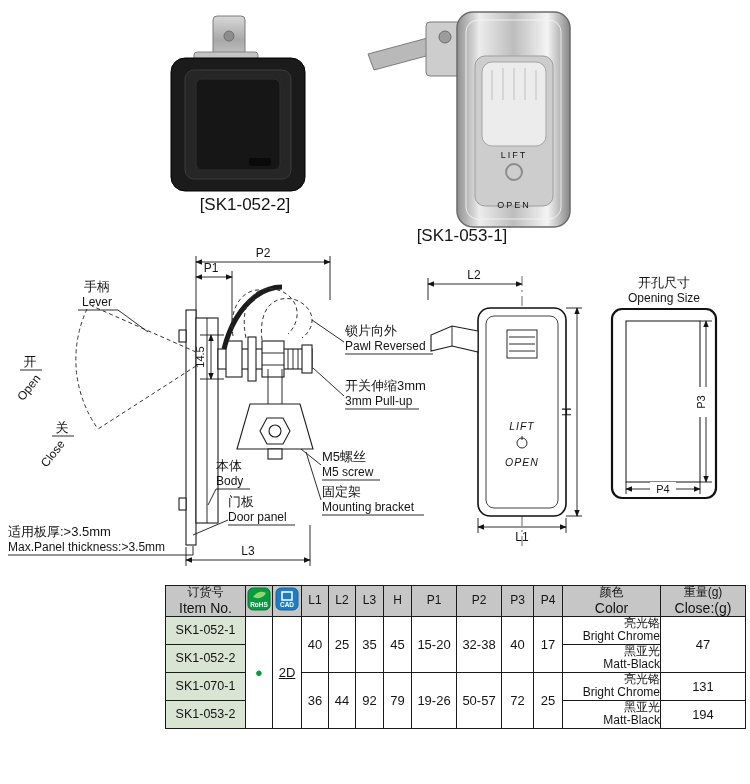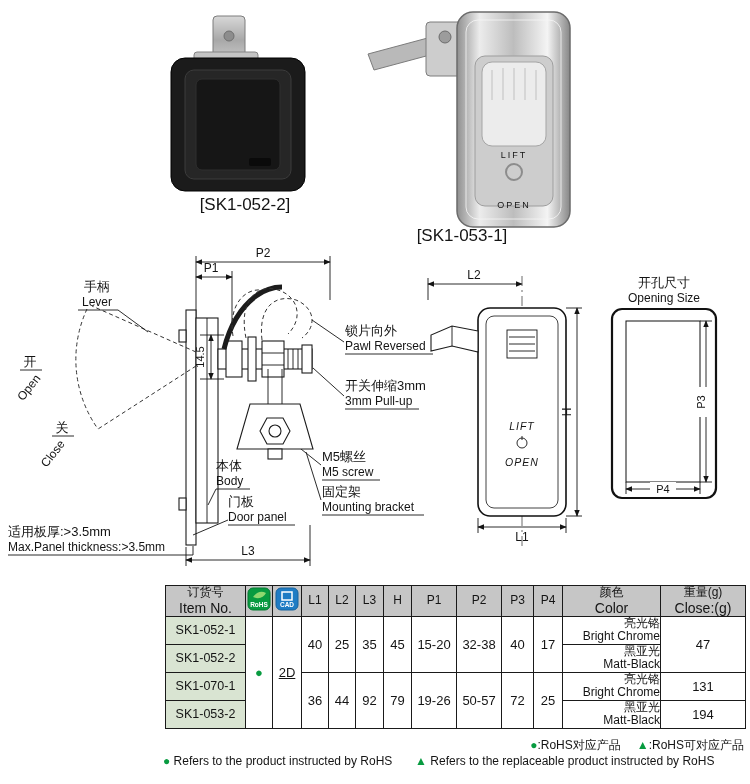--- a/index.html
+++ b/index.html
@@ -400,24 +400,14 @@
         <td class="item-cell">SK1-053-2</td>
         <td class="color-cell">
           <div>黑亚光</div>
           <div>Matt-Black</div>
         </td>
         <td>194</td>
       </tr>
     </tbody>
   </table>
 
-  <div class="footnote-cn">
-    <span class="sym">●</span><span>:RoHS对应产品</span><span class="gap"></span><span class="sym">▲</span><span>:RoHS可对应产品</span>
-  </div>
-  <div class="footnote-en">
-    <span class="sym">●</span>
-    <span>Refers to the product instructed by RoHS</span>
-    <span class="gap"></span>
-    <span class="sym">▲</span>
-    <span>Refers to the replaceable product instructed by RoHS</span>
-  </div>
 
 </div>
 
 </body></html>

